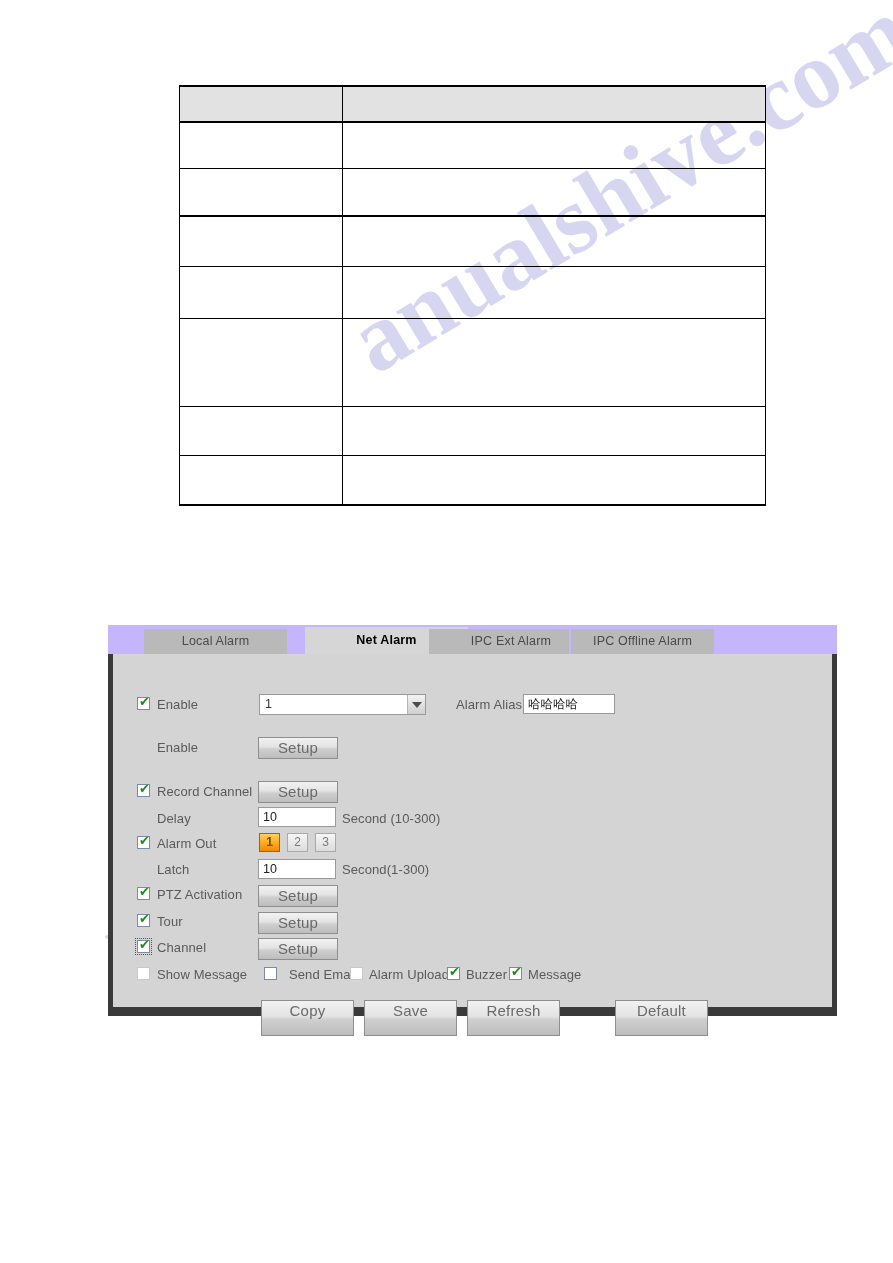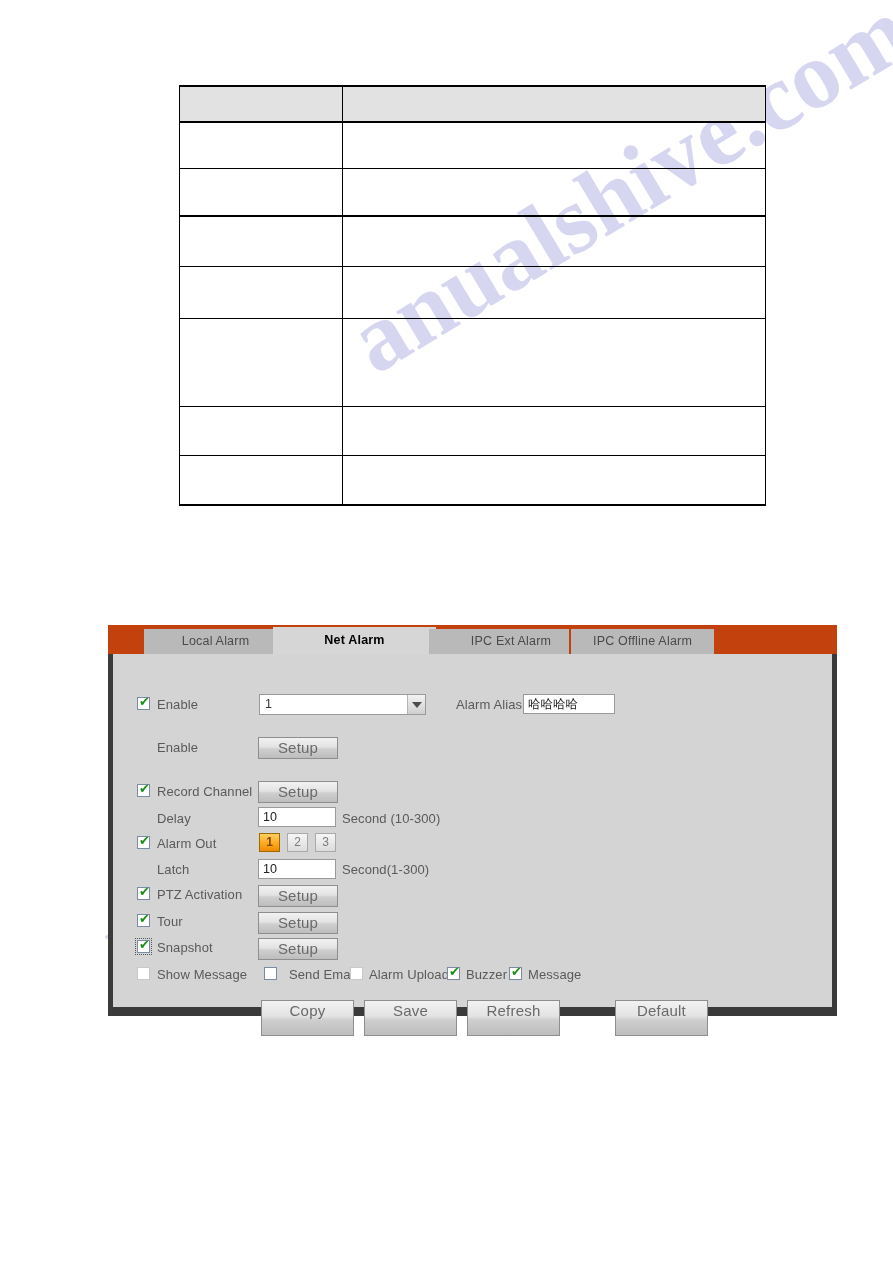--- a/index.html
+++ b/index.html
@@ -72,21 +72,21 @@
     width: 729px;
     height: 391px;
     background: #3a3a3a;
     box-sizing: border-box;
   }
   .tabstrip {
     position: absolute;
     left: 0; top: 0;
     width: 100%;
     height: 29px;
-    background: #c2410c;
+    background: #c4b5fd;
   }
   .tab {
     position: absolute;
     top: 4px;
     height: 25px;
     line-height: 24px;
     text-align: center;
     font-size: 12.5px;
     color: #4a4a4a;
     background: #b9b9b9;
@@ -269,21 +269,21 @@
       <td></td>
       <td></td>
     </tr>
   </tbody>
 </table>
 
 <div class="panel">
 
   <div class="tabstrip">
     <div class="tab" style="left:36px;  width:143px;">Local Alarm</div>
-    <div class="tab active" style="left:165px; width:163px;">Net Alarm</div>
+    <div class="tab active" style="left:197px; width:163px;">Net Alarm</div>
     <div class="tab" style="left:321px; width:140px;padding-left:24px;">IPC Ext Alarm</div>
     <div class="tab" style="left:463px; width:143px;">IPC Offline Alarm</div>
   </div>
 
   <div class="panel-body">
 
     <div class="cb" style="left:24px; top:43px;">
       <span class="tick">✔</span>
     </div>
     <div class="lbl" style="left:44px; top:43px;">Enable</div>
@@ -329,21 +329,21 @@
 
     <div class="cb" style="left:24px; top:260px;">
       <span class="tick">✔</span>
     </div>
     <div class="lbl" style="left:44px; top:260px;">Tour</div>
     <div class="btn setup" style="left:145px; top:258px;">Setup</div>
 
     <div class="cb focus" style="left:24px; top:286px;">
       <span class="tick">✔</span>
     </div>
-    <div class="lbl" style="left:44px; top:286px;">Snapshot</div>
+    <div class="lbl" style="left:44px; top:286px;">Channel</div>
     <div class="btn setup" style="left:145px; top:284px;">Setup</div>
 
     <div class="cb plain" style="left:24px; top:313px;"></div>
     <div class="lbl" style="left:44px; top:313px;">Show Message</div>
 
     <div class="cb" style="left:151px; top:313px;"></div>
     <div class="lbl" style="left:176px; top:313px;">Send Email</div>
 
     <div class="cb plain" style="left:237px; top:313px;"></div>
     <div class="lbl" style="left:256px; top:313px;">Alarm Upload</div>

